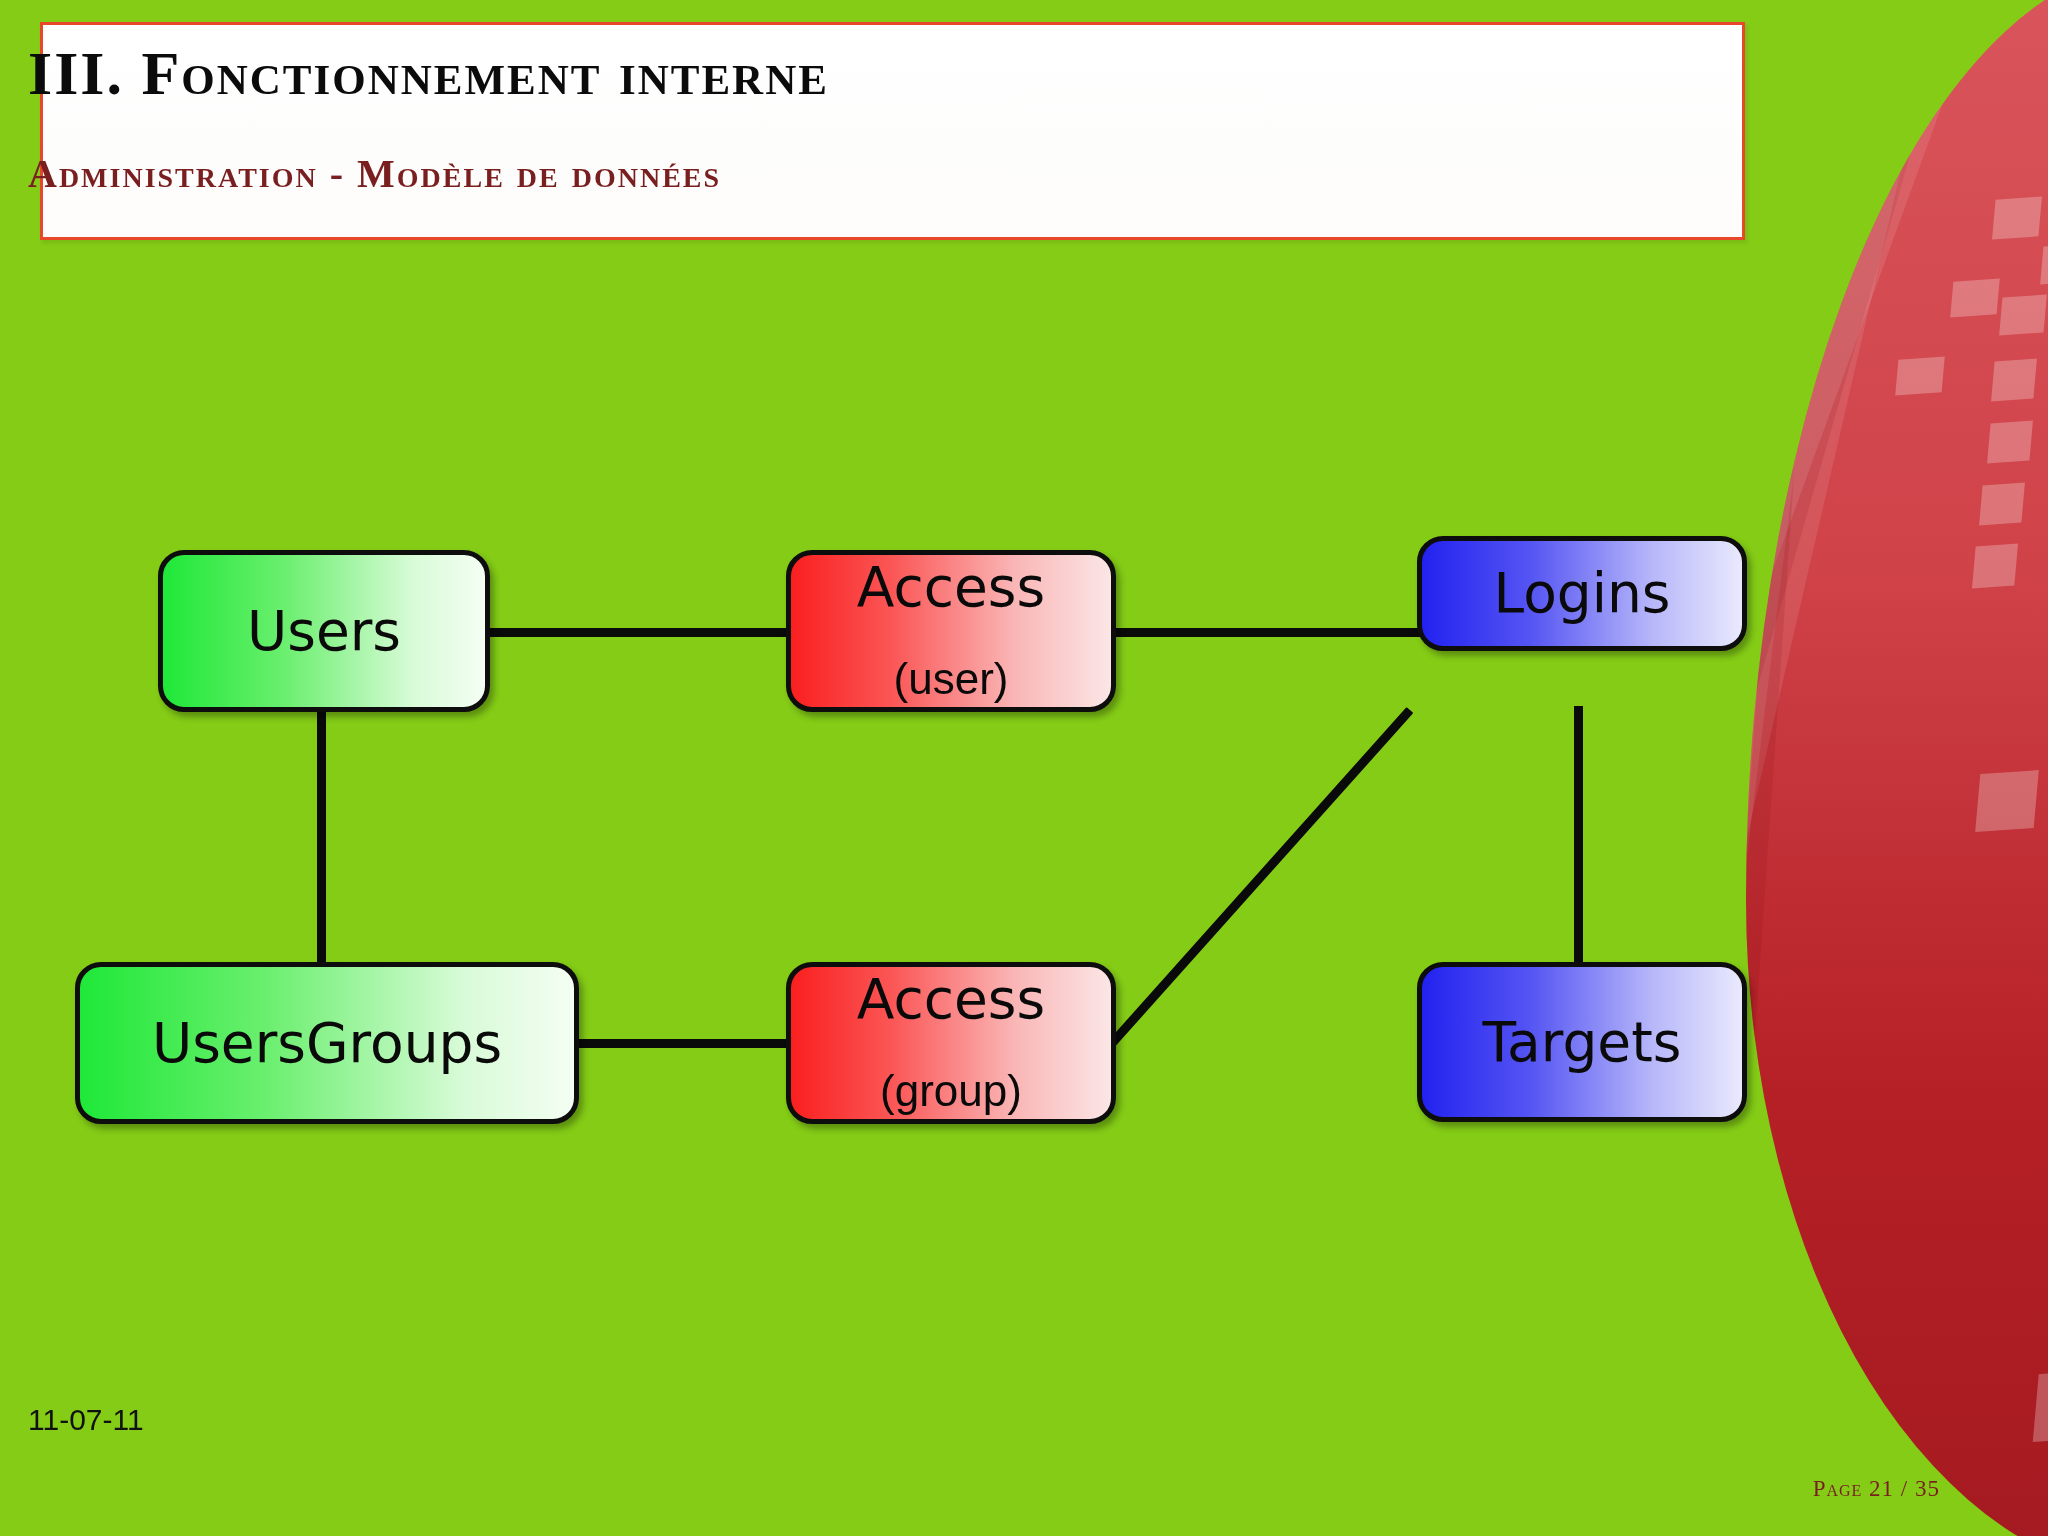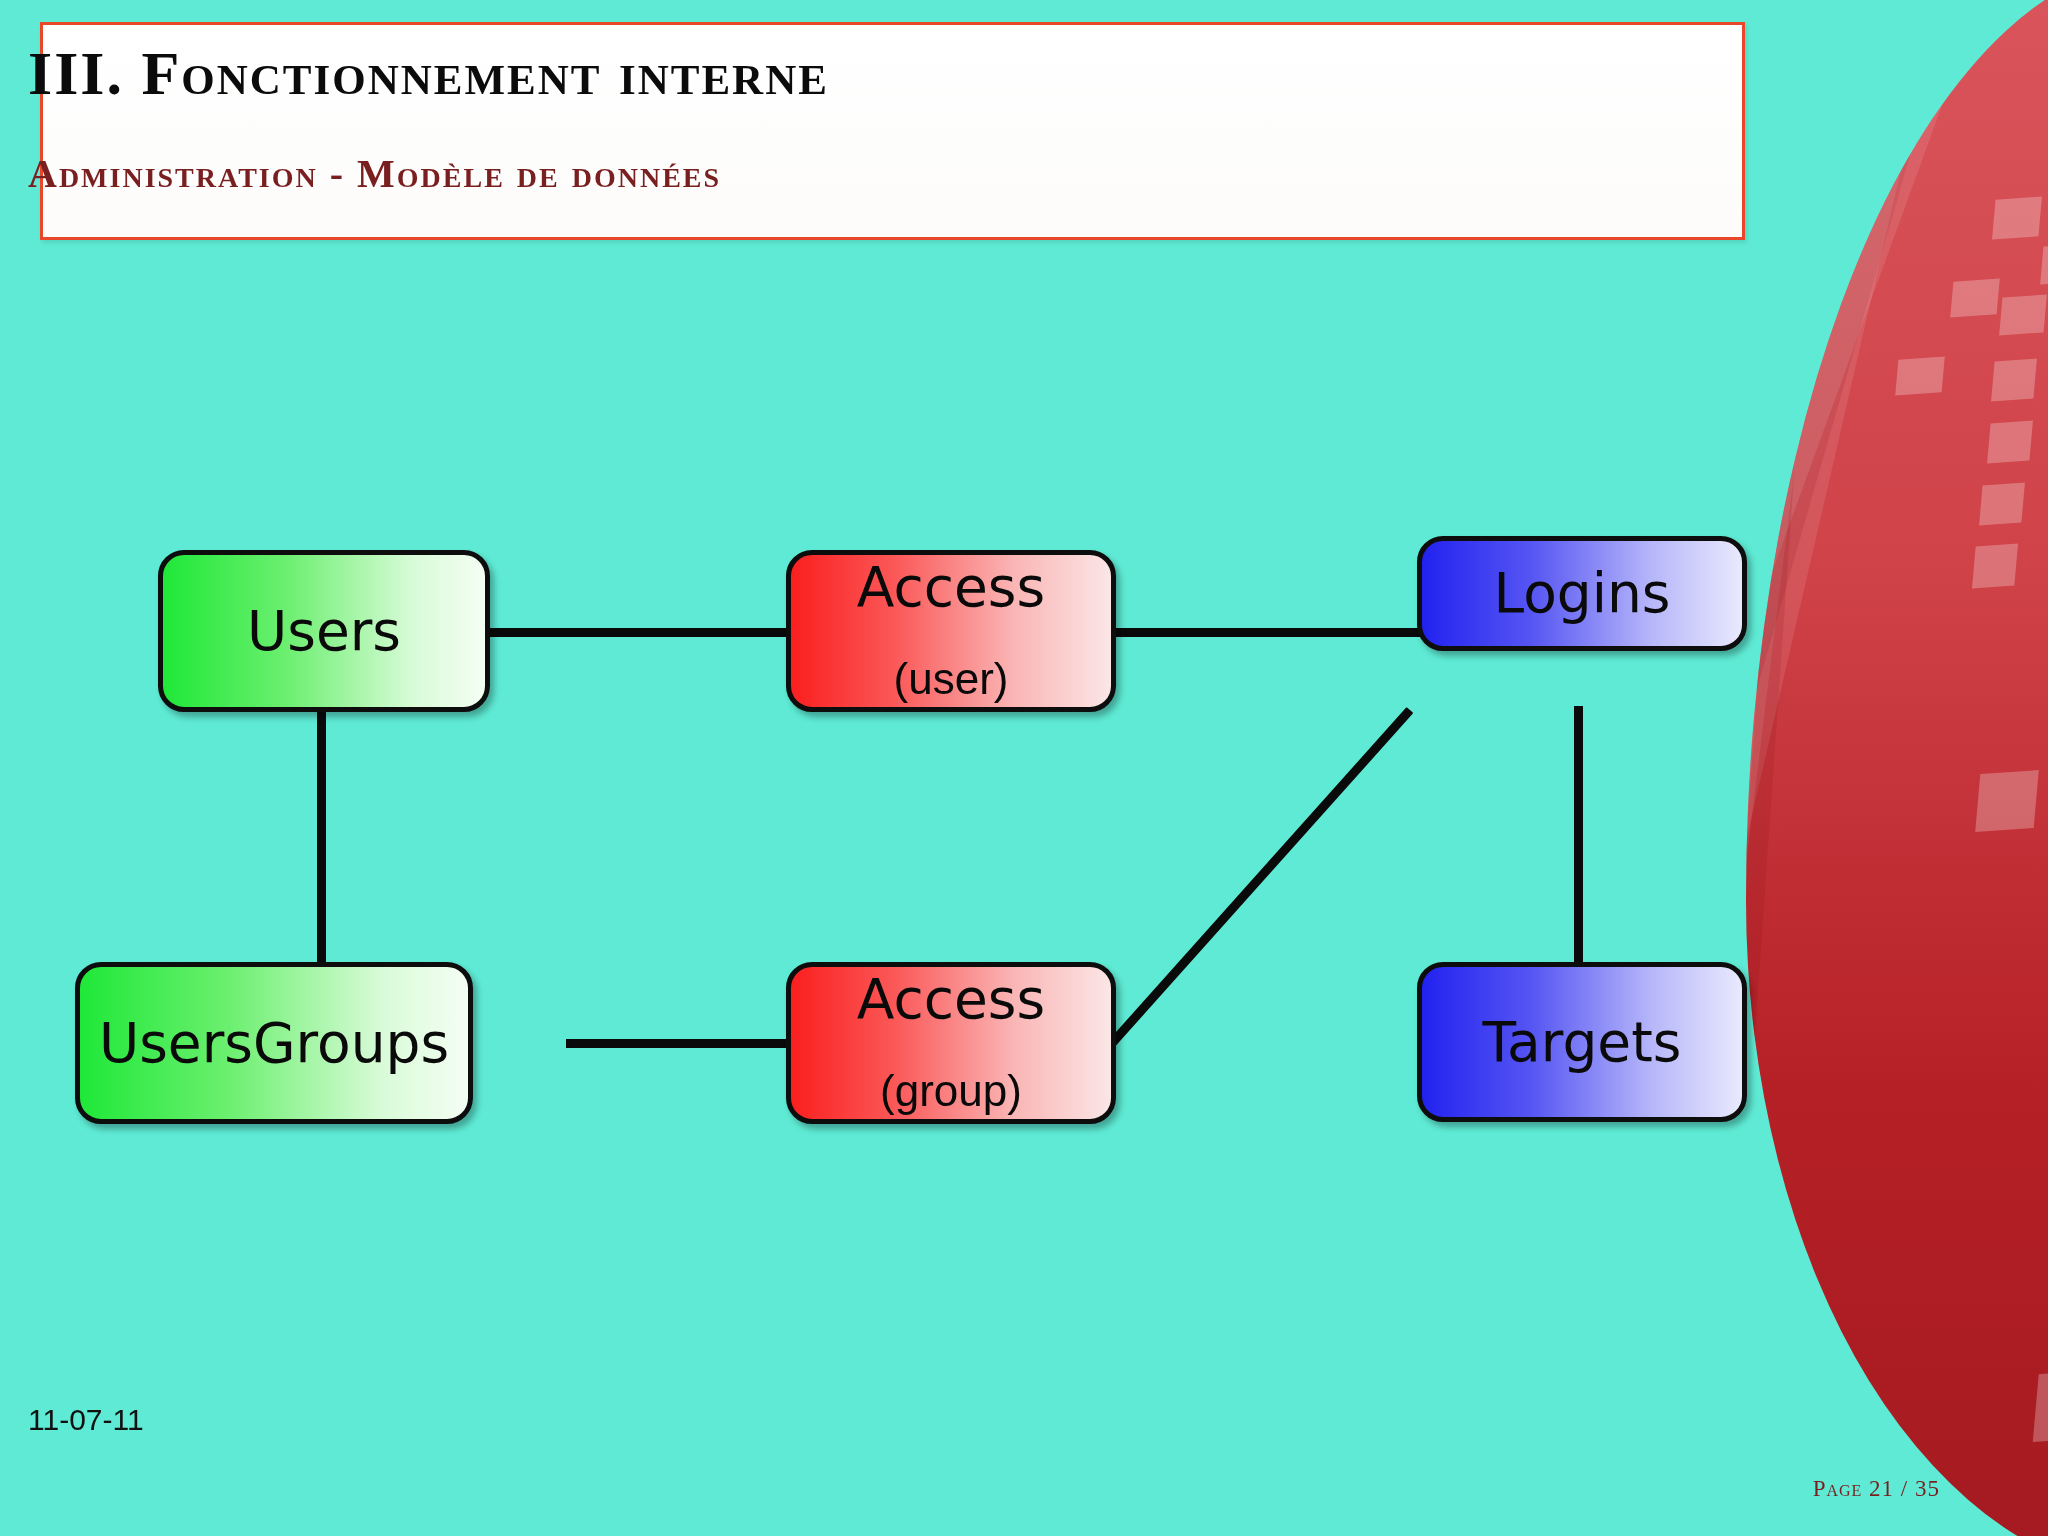--- a/index.html
+++ b/index.html
@@ -4,21 +4,21 @@
 <style>
   html, body {
     margin: 0;
     padding: 0;
     background: #ffffff;
   }
   #slide {
     position: relative;
     width: 2048px;
     height: 1536px;
-    background: #5eead4;
+    background: #84cc16;
     overflow: hidden;
     font-family: "Liberation Sans", sans-serif;
   }
 
   
   #decor {
     position: absolute;
     top: 0;
     right: 0;
     width: 330px;
@@ -228,21 +228,21 @@
 
     <div class="node red" style="left:786px; top:550px; width:330px; height:162px;">
       <div class="n-title">Access</div>
       <div class="n-sub">(user)</div>
     </div>
 
     <div class="node blue" style="left:1417px; top:536px; width:330px; height:115px;">
       <div class="n-title">Logins</div>
     </div>
 
-    <div class="node green" style="left:75px; top:962px; width:398px; height:162px;justify-content:center;">
+    <div class="node green" style="left:75px; top:962px; width:504px; height:162px;justify-content:center;">
       <div class="n-title">UsersGroups</div>
     </div>
 
     <div class="node red" style="left:786px; top:962px; width:330px; height:162px;">
       <div class="n-title">Access</div>
       <div class="n-sub">(group)</div>
     </div>
 
     <div class="node blue" style="left:1417px; top:962px; width:330px; height:160px;">
       <div class="n-title">Targets</div>

